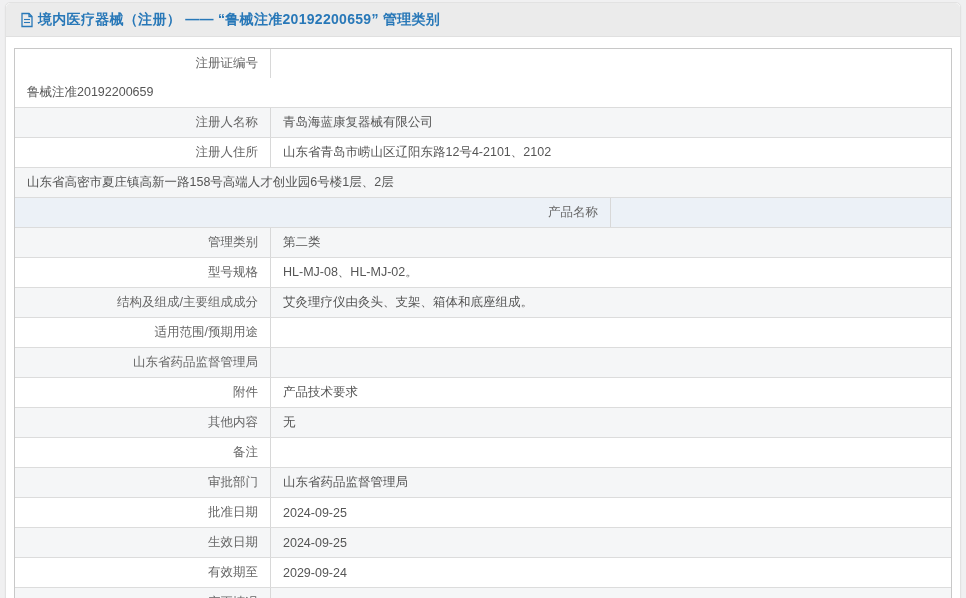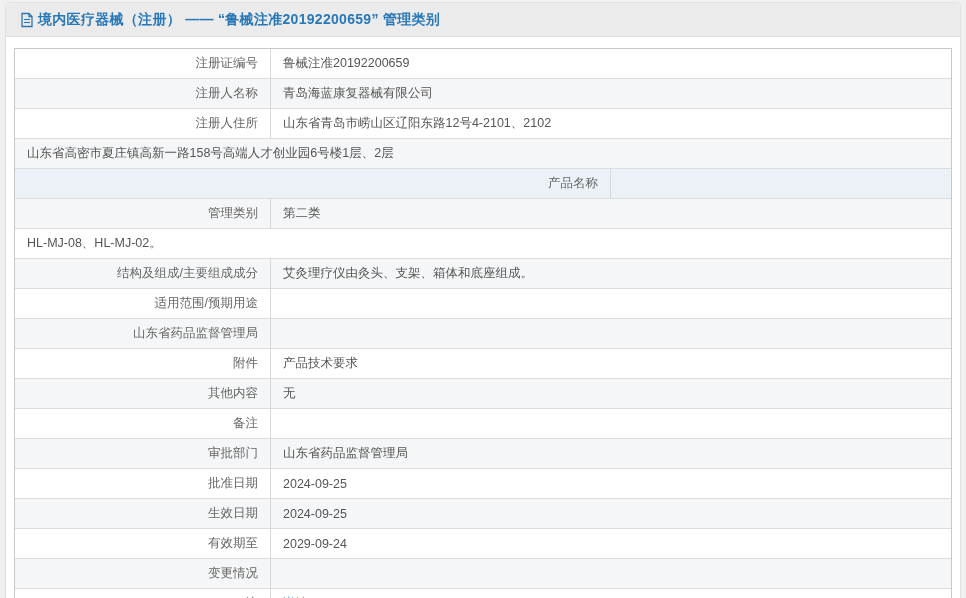--- a/index.html
+++ b/index.html
@@ -41,21 +41,21 @@
     background:#fff;
   }
   .row{
     display:flex;
     align-items:stretch;
     min-height:27px;
     font-size:12.5px;
     border-top:1px solid #dcdcdc;
     background:#ffffff;
   }
-  .row:first-child{border-top:none;}
+  .row:first-child{border-top:none;flex-direction:column;}
   .row:nth-child(even){background:#f5f6f7;}
   .row.hl{background:#ecf1f7;justify-content:center;}
   .cell-label{
     width:235px;
     padding:6px 12px 6px 8px;
     border-right:1px solid #d8d8d8;
     color:#666;
     display:flex;
     justify-content:flex-end;
     align-items:center;
@@ -118,20 +118,21 @@
     <div class="row hl">
       <div class="cell-label">产品名称</div>
     </div>
 
     <div class="row">
       <div class="cell-label">管理类别</div>
       <div class="cell-value">第二类</div>
     </div>
 
     <div class="row">
+      <div class="cell-label">型号规格</div>
       <div class="cell-value">HL-MJ-08、HL-MJ-02。</div>
     </div>
 
     <div class="row">
       <div class="cell-label">结构及组成/主要组成成分</div>
       <div class="cell-value">艾灸理疗仪由灸头、支架、箱体和底座组成。</div>
     </div>
 
     <div class="row">
       <div class="cell-label">适用范围/预期用途</div>

